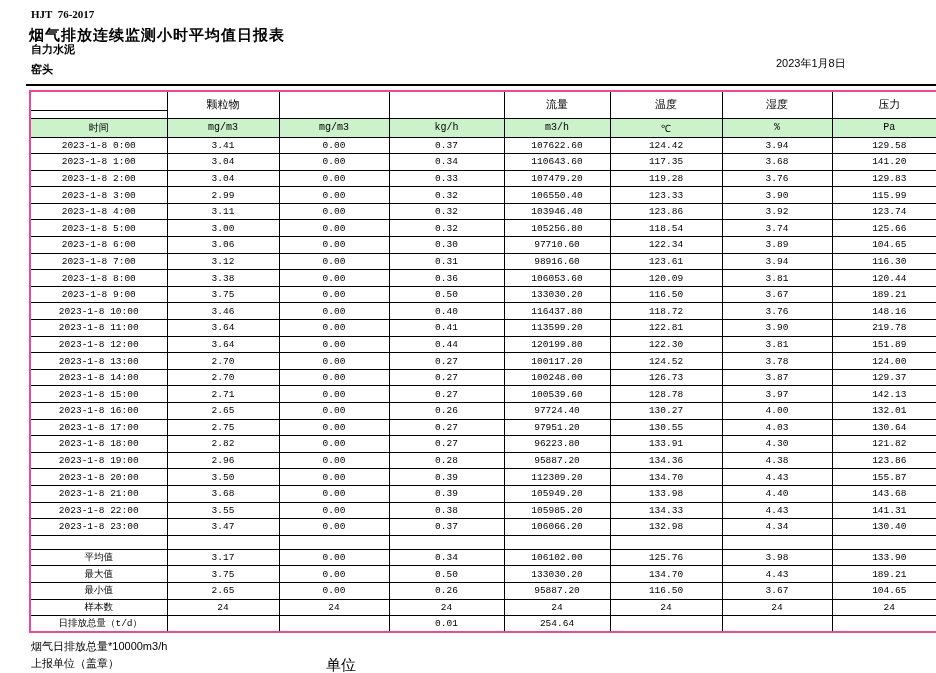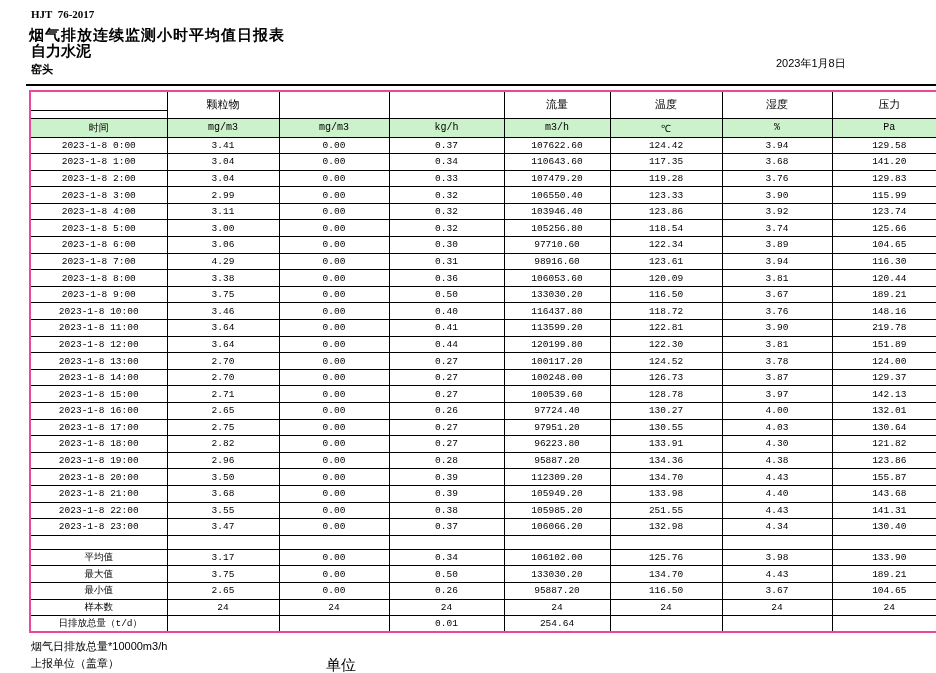--- a/index.html
+++ b/index.html
@@ -4,21 +4,21 @@
 <style>
   * { margin: 0; padding: 0; box-sizing: border-box; }
   html, body { width: 936px; height: 673px; background: #ffffff; color: #000;
     font-family: "Liberation Sans", sans-serif; }
   .page { position: relative; width: 936px; height: 673px; background: #fff; overflow: hidden; margin-left: 21px; }
 
   .std-code { position: absolute; left: 10px; top: 8px; font-size: 11px; font-weight: bold;
     white-space: pre; font-family: "Liberation Serif", serif; }
   .doc-title { position: absolute; left: 8px; top: 26px; width: 917px; text-align: left;
     font-size: 15px; font-weight: bold; letter-spacing: 1px; }
-  .company { position: absolute; left: 10px; top: 42px; font-size: 15px; font-weight: bold; }
+  .company { position: absolute; left: 10px; top: 42px; font-size: 11px; font-weight: bold; }
   .station { position: absolute; left: 10px; top: 62px; font-size: 11px; font-weight: bold; }
   .report-date { position: absolute; left: 755px; top: 56px; font-size: 11px; }
 
   .top-rule { position: absolute; left: 5px; top: 84px; width: 923px; height: 2px; background: #000; }
 
   table.report { position: absolute; left: 8px; top: 90px; width: 917px;
     border-collapse: collapse; table-layout: fixed;
     font-family: "Liberation Mono", "DejaVu Sans Mono", monospace; }
   table.report td, table.report th { border: 1px solid #000; text-align: center;
     vertical-align: middle; font-weight: normal; overflow: hidden; white-space: nowrap; }
@@ -158,21 +158,21 @@
           <td>3.06</td>
           <td>0.00</td>
           <td>0.30</td>
           <td>97710.60</td>
           <td>122.34</td>
           <td>3.89</td>
           <td>104.65</td>
         </tr>
         <tr class="data-row">
           <td>2023-1-8 7:00</td>
-          <td>4.29</td>
+          <td>3.12</td>
           <td>0.00</td>
           <td>0.31</td>
           <td>98916.60</td>
           <td>123.61</td>
           <td>3.94</td>
           <td>116.30</td>
         </tr>
         <tr class="data-row">
           <td>2023-1-8 8:00</td>
           <td>3.38</td>
@@ -312,21 +312,21 @@
           <td>133.98</td>
           <td>4.40</td>
           <td>143.68</td>
         </tr>
         <tr class="data-row">
           <td>2023-1-8 22:00</td>
           <td>3.55</td>
           <td>0.00</td>
           <td>0.38</td>
           <td>105985.20</td>
-          <td>251.55</td>
+          <td>134.33</td>
           <td>4.43</td>
           <td>141.31</td>
         </tr>
         <tr class="data-row">
           <td>2023-1-8 23:00</td>
           <td>3.47</td>
           <td>0.00</td>
           <td>0.37</td>
           <td>106066.20</td>
           <td>132.98</td>

